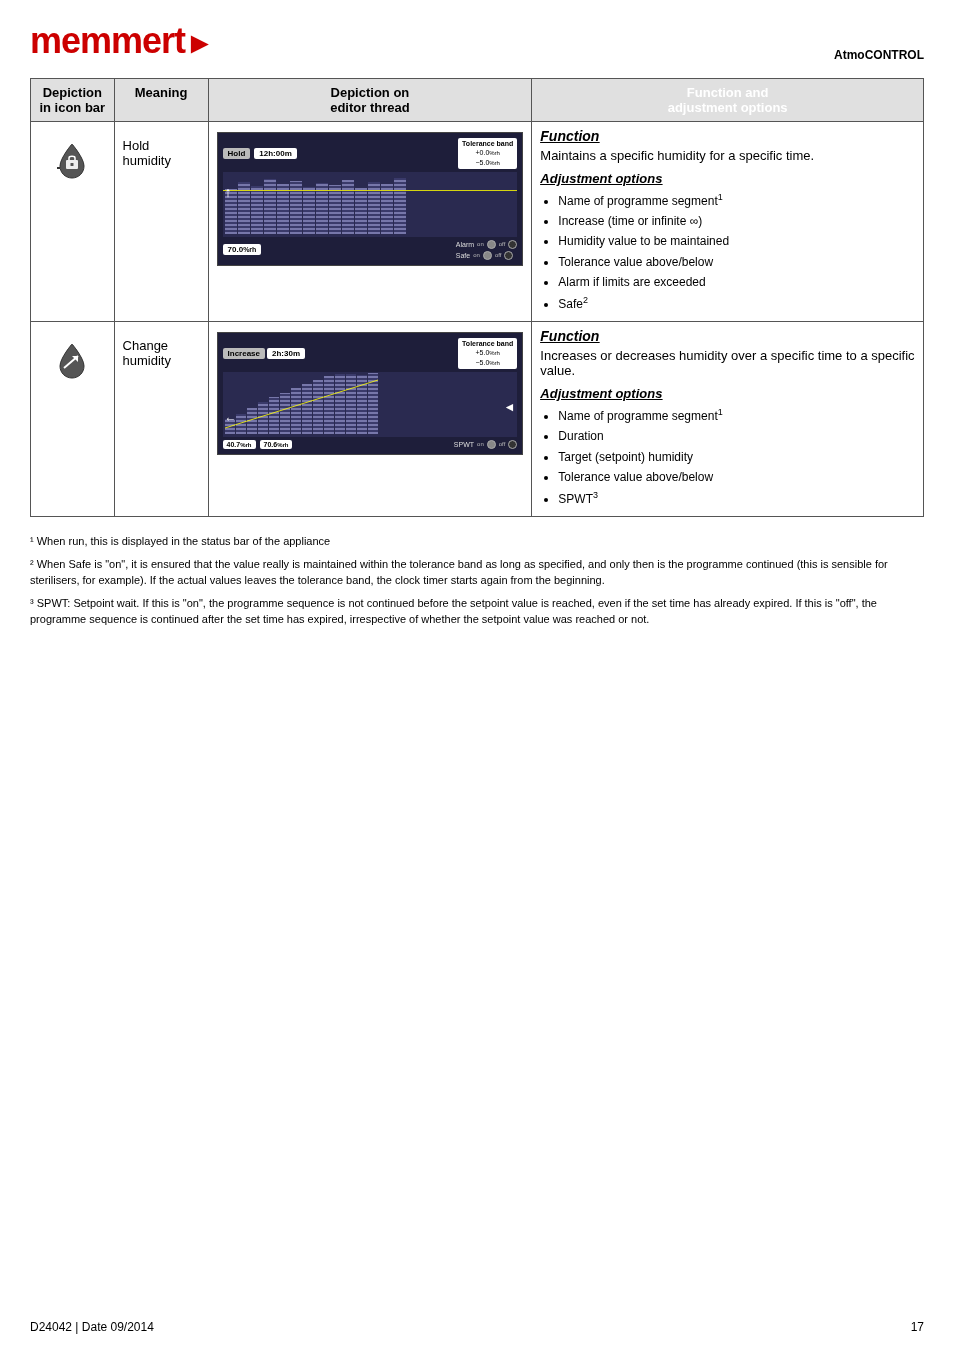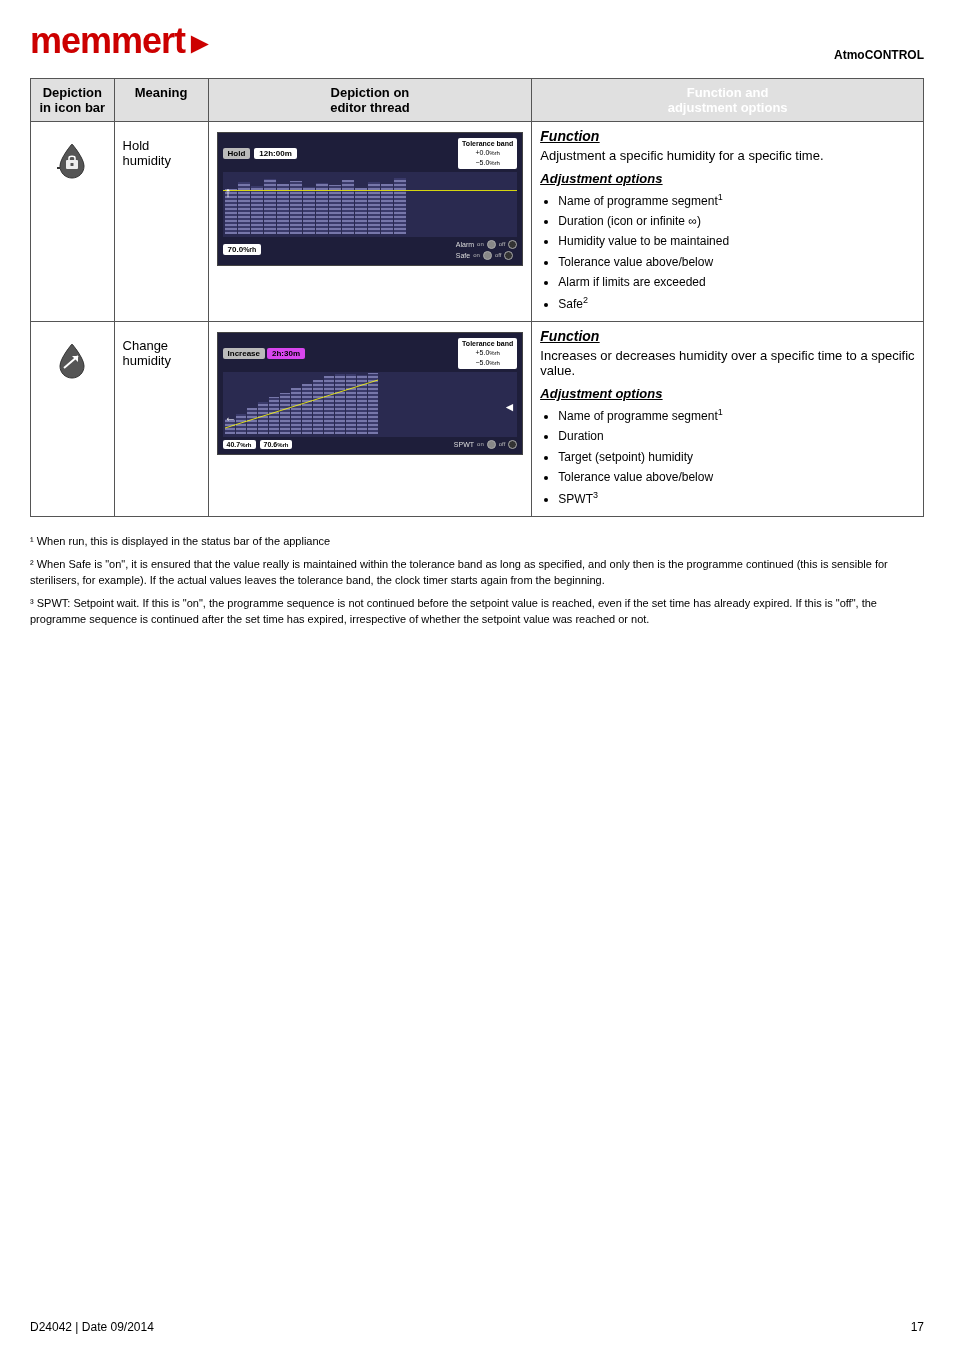--- a/index.html
+++ b/index.html
@@ -252,25 +252,25 @@
                   <span style="font-size:6px; color:#bbb;">off</span>
                   <span style="width:9px; height:9px; border-radius:50%; background:#333; display:inline-block; border:1px solid #aaa;"></span>
                 </div>
               </div>
             </div>
           </div>
         </td>
         <td class="col-function">
           <div>
             <div class="func-title"><em><u>Function</u></em></div>
-            <div class="func-desc">Adjustment a specific humidity for a specific time.</div>
+            <div class="func-desc">Maintains a specific humidity for a specific time.</div>
             <div class="adj-title"><em><u>Adjustment options</u></em></div>
             <ul class="adj-list">
               <li>Name of programme segment<sup>1</sup></li>
-              <li>Duration (icon or infinite ∞)</li>
+              <li>Increase (time or infinite ∞)</li>
               <li>Humidity value to be main­tained</li>
               <li>Tolerance value above/below</li>
               <li>Alarm if limits are exceeded</li>
               <li>Safe<sup>2</sup></li>
             </ul>
           </div>
         </td>
       </tr>
 
       <tr>
@@ -287,21 +287,21 @@
         </td>
         <td class="col-meaning">
           <div style="padding-top:10px;">Change<br>humidity</div>
         </td>
         <td class="col-depiction">
 
           <div style="background:#1e1e3a; border:1px solid #444; padding:5px; font-size:8px; color:#fff; margin:4px 0;">
 
             <div style="display:flex; align-items:center; gap:2px; margin-bottom:3px;">
               <span style="background:#bbb; color:#000; padding:1px 5px; border-radius:2px; font-size:8px; font-weight:bold;">Increase</span>
-              <span style="background:#d946ef; color:#000; padding:1px 5px; border-radius:2px; font-size:8px; font-weight:bold;">2h:30m</span>
+              <span style="background:#ffffff; color:#000; padding:1px 5px; border-radius:2px; font-size:8px; font-weight:bold;">2h:30m</span>
               <div style="background:#fff; color:#000; font-size:7px; padding:1px 4px; border-radius:2px; margin-left:auto; text-align:center; line-height:1.3;">
                 <div style="font-weight:bold; font-size:7px;">Tolerance band</div>
                 <div>+5.0<span style="font-size:6px;">%rh</span></div>
                 <div>−5.0<span style="font-size:6px;">%rh</span></div>
               </div>
             </div>
 
             <div style="background:#2a2a50; height:65px; position:relative; margin-bottom:3px; overflow:hidden;">
 
               <div style="display:flex; align-items:flex-end; height:100%; padding:3px 2px; gap:1px;">

